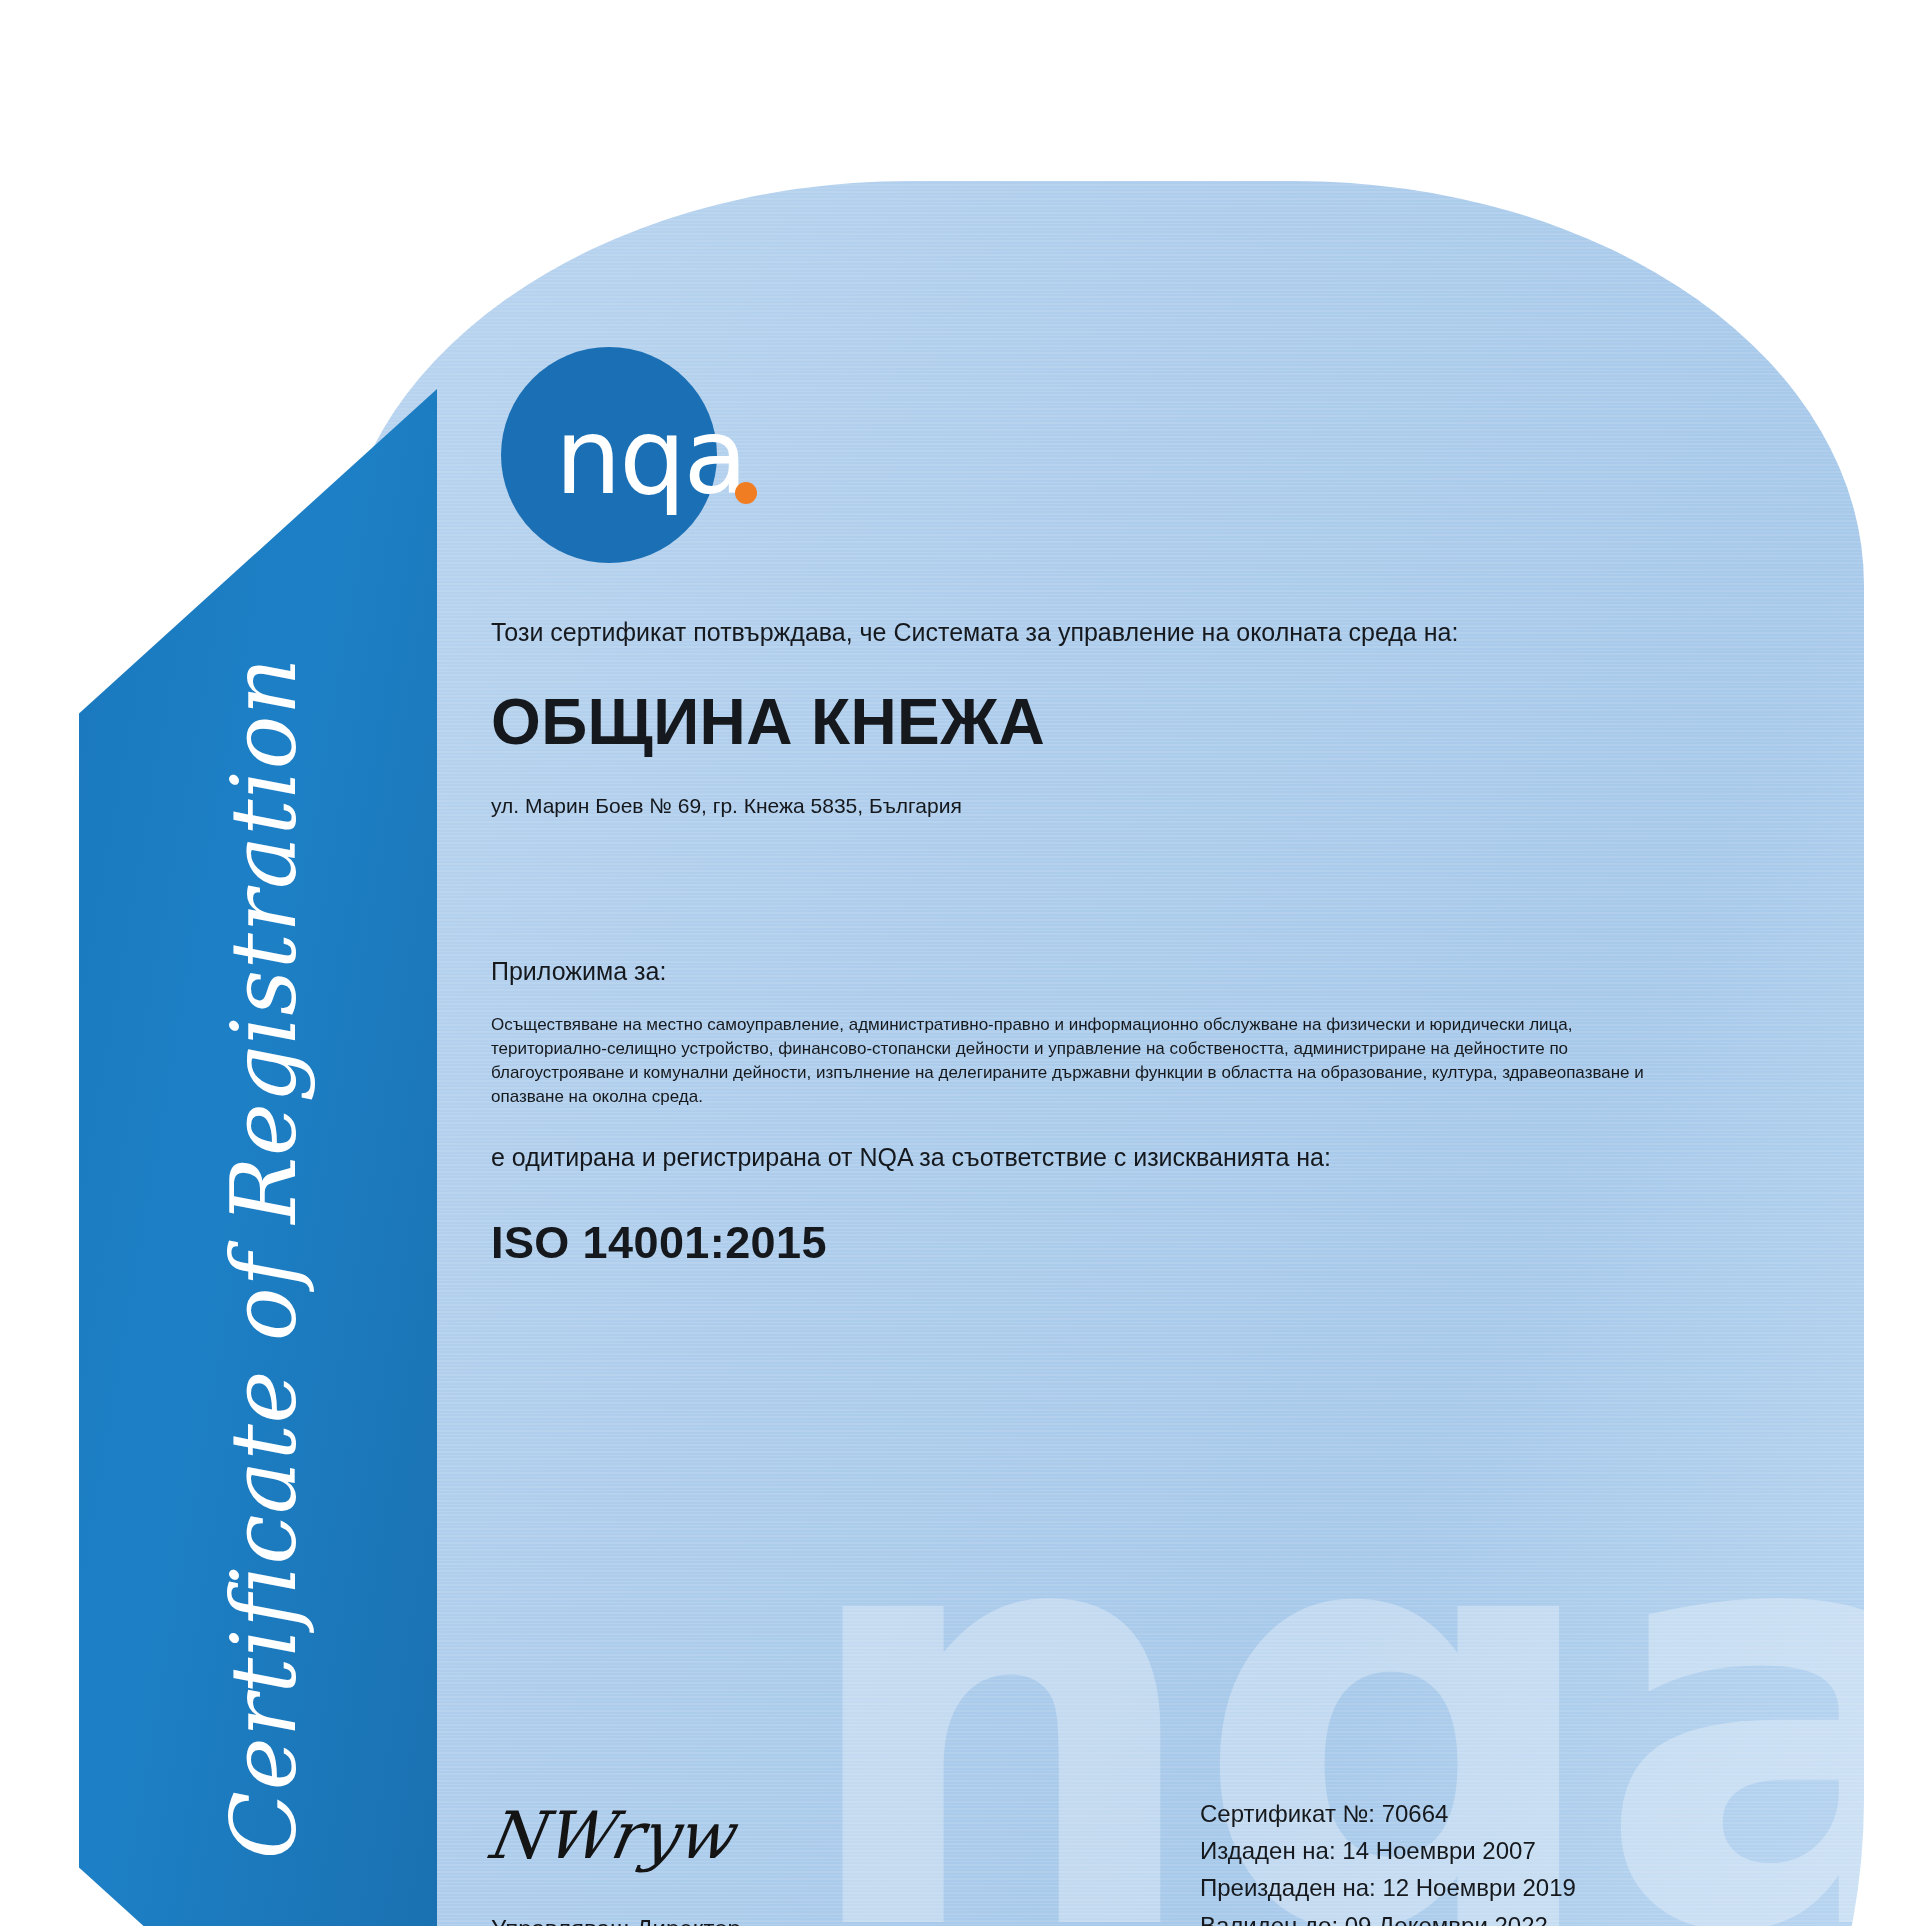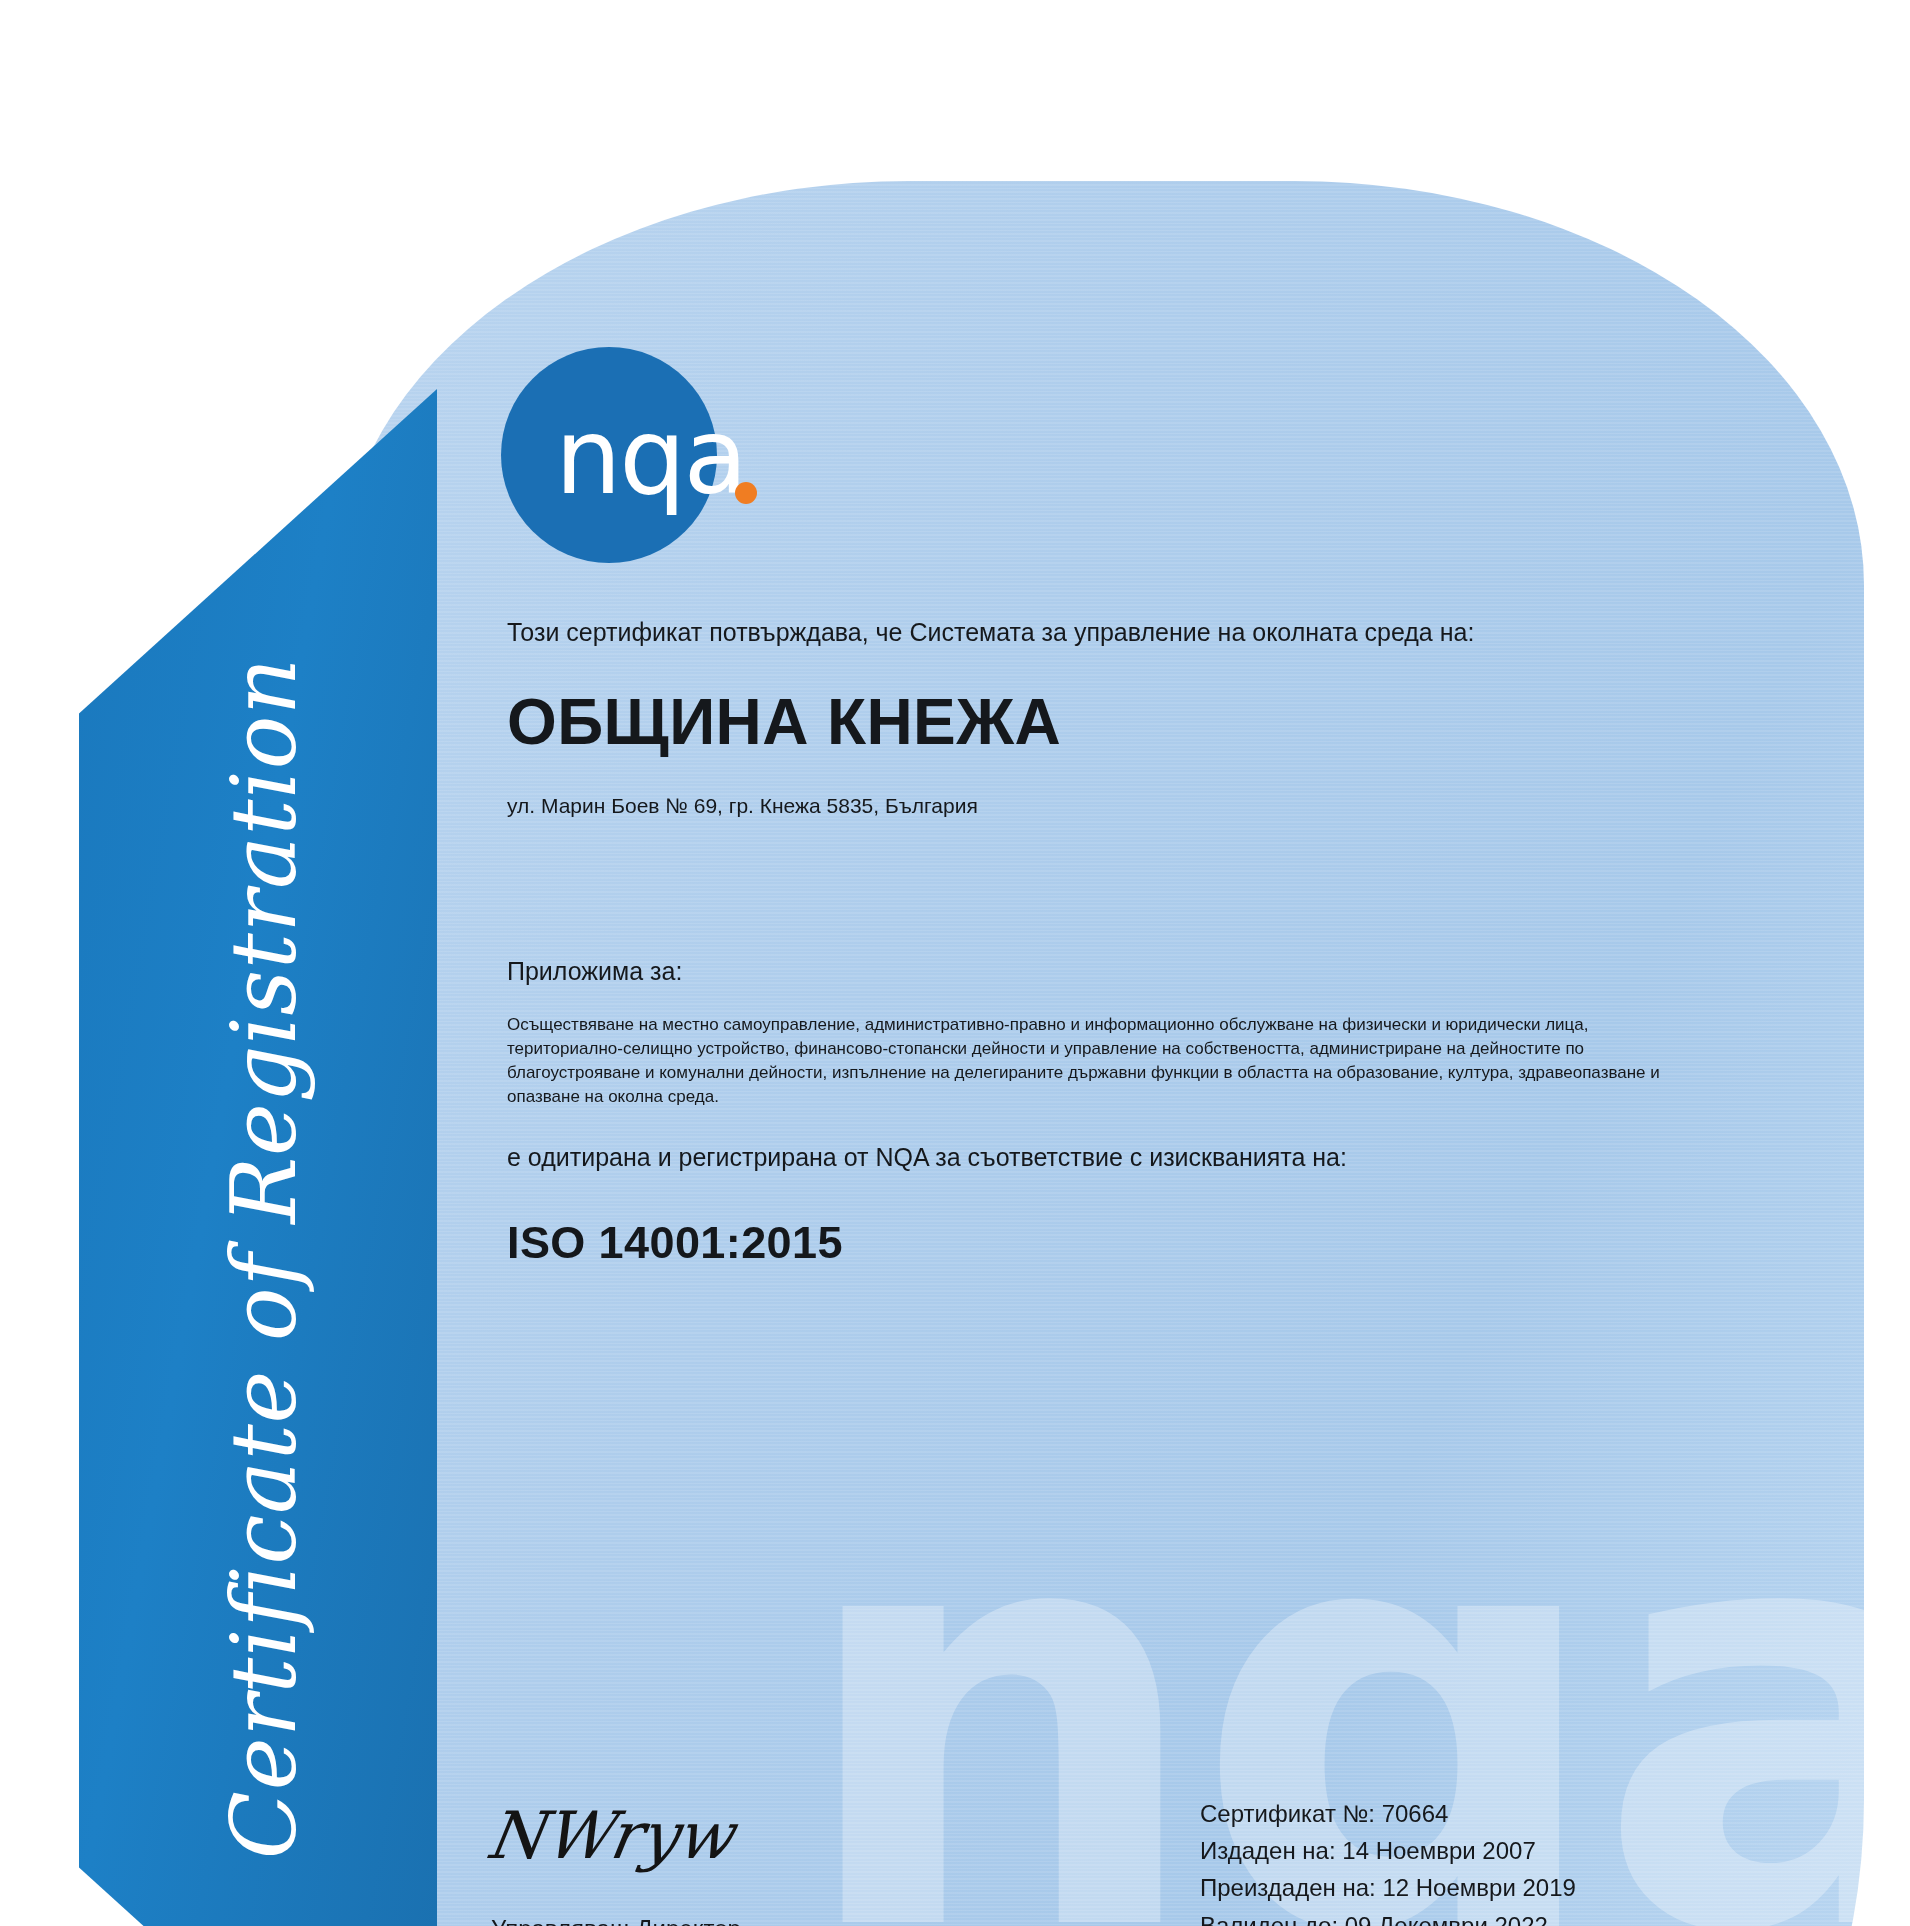--- a/index.html
+++ b/index.html
@@ -130,21 +130,20 @@
     background: #f07d22;
   }
 
   
   .content {
     position: absolute;
     left: 491px;
     top: 616px;
     width: 1163px;
     color: #15181c;
-    margin-left: 16px;
   }
   .line-intro {
     font-size: 25px;
     line-height: 1.35;
     margin: 0 0 35px 0;
   }
   .org-name {
     font-size: 64px;
     font-weight: bold;
     letter-spacing: 0.4px;

